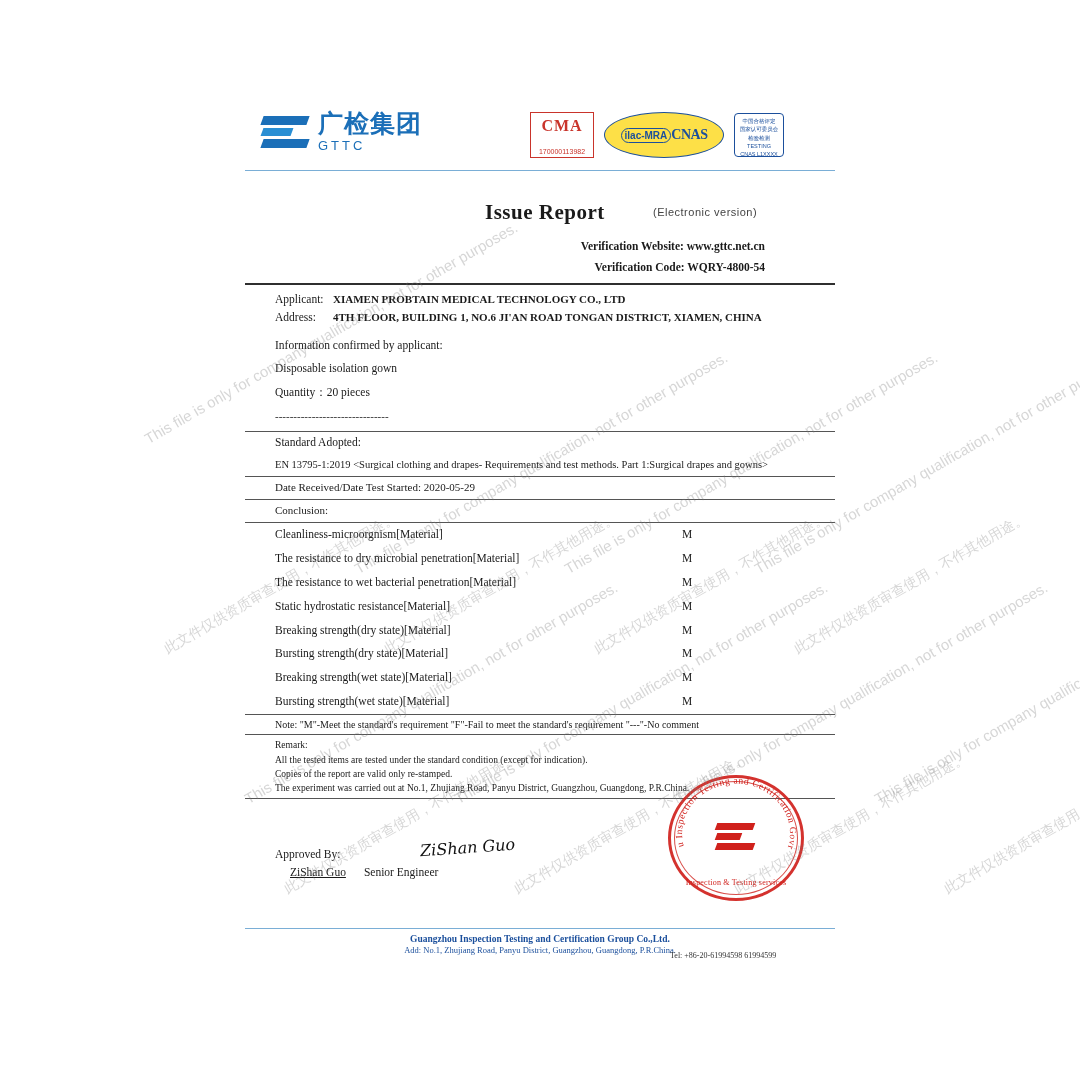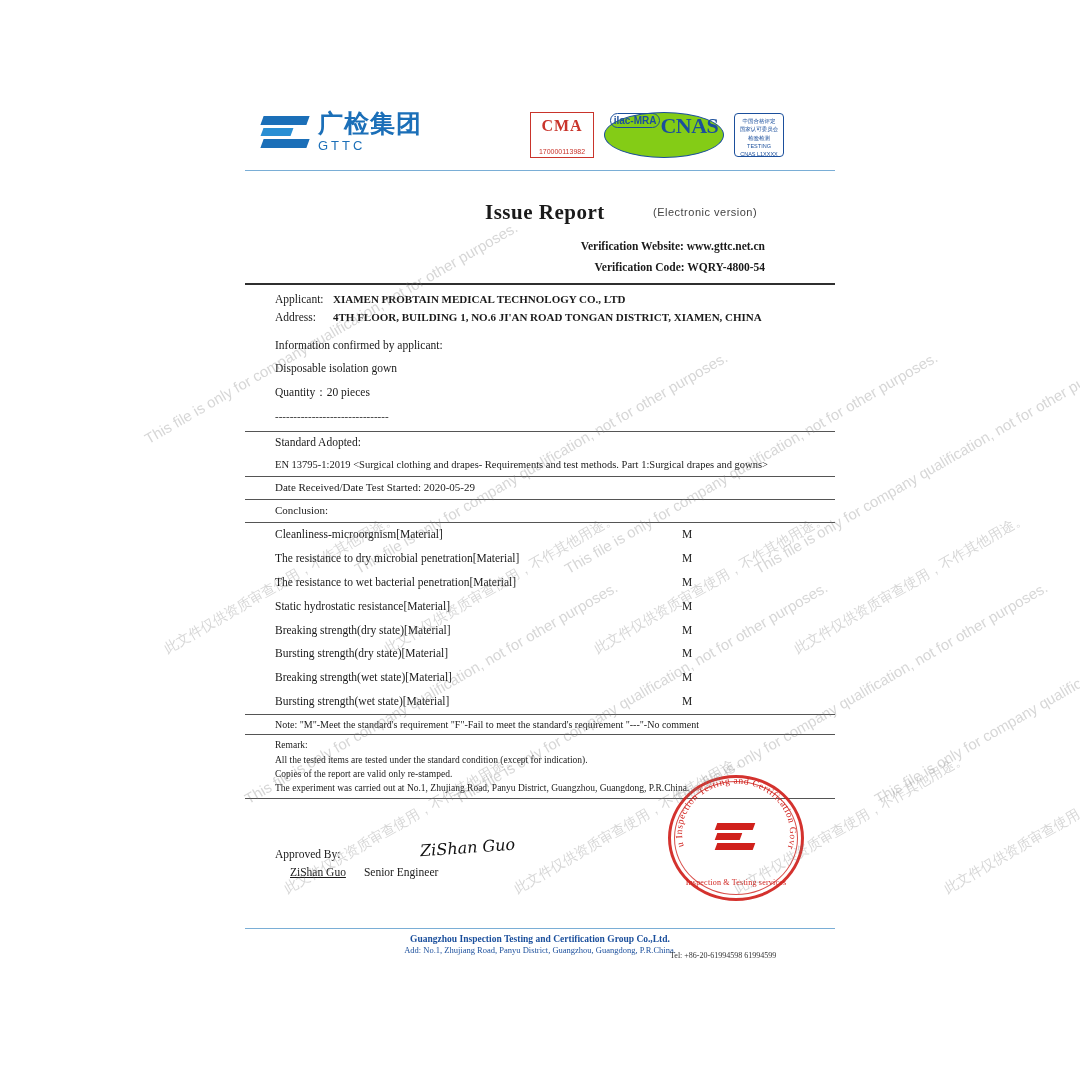--- a/index.html
+++ b/index.html
@@ -97,36 +97,36 @@
     bottom: 2px;
     left: 0;
     right: 0;
   }
   .cnas-oval {
     width: 118px;
     height: 44px;
     border: 1.4px solid #1b4f9c;
     border-radius: 50%;
     display: flex;
-    align-items: flex-start;
+    align-items: center;
     justify-content: center;
-    background: #84cc16;
+    background: #fde047;
   }
   .ilac {
     font-family: "Liberation Sans", sans-serif;
     font-size: 10px;
     color: #1b4f9c;
     border: 1px solid #1b4f9c;
     border-radius: 8px;
     padding: 1px 3px;
     font-weight: bold;
   }
   .cnas-text {
     font-family: "Liberation Serif", serif;
-    font-size: 22px;
+    font-size: 14px;
     font-weight: bold;
     color: #1b4f9c;
     letter-spacing: -0.5px;
   }
   .cnas-badge {
     width: 50px;
     height: 44px;
     border: 1.4px solid #1b4f9c;
     border-radius: 4px;
     text-align: center;

